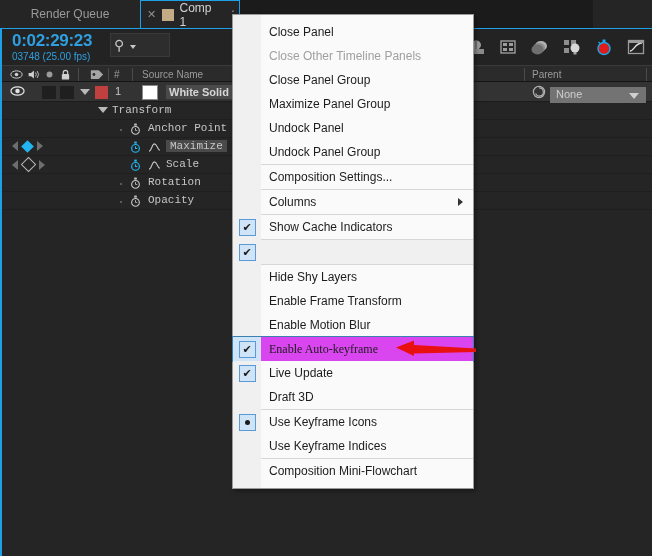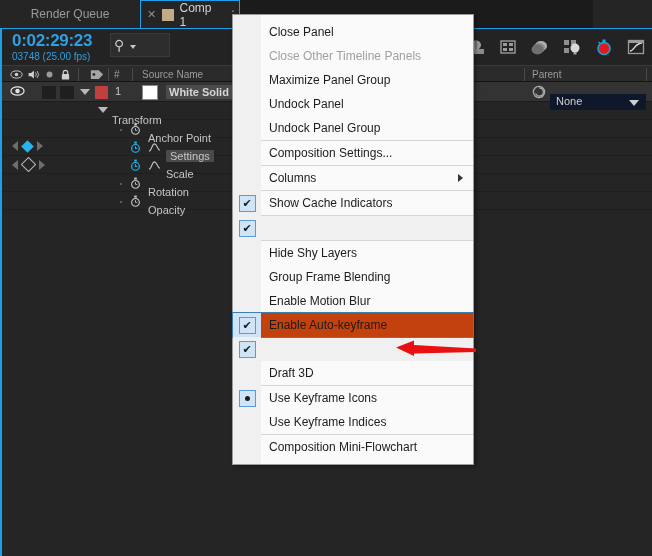--- a/index.html
+++ b/index.html
@@ -63,27 +63,27 @@
   
   .layerrow{position:absolute;left:0;top:53px;width:650px;height:20px;background:#333333;border-bottom:1px solid #1c1c1c;box-sizing:border-box;}
   .lr-eye{position:absolute;left:8px;top:3px;}
   .sw-dark{position:absolute;top:4px;width:14px;height:13px;background:#1f1f1f;}
   .tri-sm{position:absolute;top:7px;width:0;height:0;border-left:5px solid transparent;border-right:5px solid transparent;border-top:6px solid #b9b9b9;}
   .lbl-color{position:absolute;top:4px;width:13px;height:13px;background:#c04040;}
   .lr-num{position:absolute;font-size:11px;color:#c8c8c8;top:3px;}
   .lr-solidsw{position:absolute;top:3px;width:16px;height:15px;background:#ffffff;border:1px solid #8a8a8a;box-sizing:border-box;}
   .lr-name{position:absolute;top:3px;font-size:11px;font-weight:bold;color:#d6d6d6;background:#4a4a4a;padding:1px 4px 1px 3px;}
   .parent-pick{position:absolute;top:3px;left:530px;font-size:12px;color:#b0b0b0;}
-  .parent-none{position:absolute;top:12px;left:548px;width:96px;height:16px;background:#0f172a;}
+  .parent-none{position:absolute;top:5px;left:548px;width:96px;height:16px;background:#737373;}
   .parent-none span{position:absolute;left:6px;top:1px;font-size:11px;color:#cfcfcf;}
   .parent-caret{position:absolute;right:7px;top:6px;width:0;height:0;border-left:5px solid transparent;border-right:5px solid transparent;border-top:6px solid #cfcfcf;}
 
   
   .prow{position:absolute;left:0;width:650px;height:18px;border-bottom:1px solid #1f1f1f;box-sizing:border-box;font-size:11px;color:#c6c6c6;}
-  .prow .pname{position:absolute;top:12px;}
+  .prow .pname{position:absolute;top:2px;font-family:Liberation Mono, monospace;}
   .sel-name{background:#4a4a4a;padding:0 4px;}
   .stopwatch{position:absolute;top:3px;width:11px;height:12px;}
   .graphic{position:absolute;top:4px;width:13px;height:11px;}
   .kf-nav{position:absolute;top:3px;display:flex;align-items:center;gap:5px;}
   .kf-arrow-l{width:0;height:0;border-top:5px solid transparent;border-bottom:5px solid transparent;border-right:6px solid #6e6e6e;}
   .kf-arrow-r{width:0;height:0;border-top:5px solid transparent;border-bottom:5px solid transparent;border-left:6px solid #6e6e6e;}
   .kf-diamond{width:9px;height:9px;transform:rotate(45deg);}
   .kf-filled{background:#22b5f0;}
   .kf-hollow{background:transparent;border:1px solid #b9b9b9;}
   .tri-open{position:absolute;top:5px;width:0;height:0;border-left:5px solid transparent;border-right:5px solid transparent;border-top:6px solid #b9b9b9;}
@@ -101,21 +101,21 @@
   }
   .mi{
     position:relative;height:24px;display:flex;align-items:center;
     box-sizing:border-box;
   }
   .mi .gutter{width:28px;height:100%;flex:0 0 28px;display:flex;align-items:center;justify-content:center;background:#f0f0f0;}
   .mi .mlabel{flex:1;padding-left:8px;background:#fafafa;height:100%;display:flex;align-items:center;}
   .mi.disabled .mlabel{color:#a0a0a0;}
   .mi.highlight{outline:1px solid #3c7fb1;}
   .mi.highlight .gutter{background:#cfe4f7;}
-  .mi.highlight .mlabel{background:#c2410c;}
+  .mi.highlight .mlabel{background:#d946ef;font-family:Liberation Serif, serif;}
   .chk{width:17px;height:17px;background:#cfe4f7;border:1px solid #5b9bd5;box-sizing:border-box;display:flex;align-items:center;justify-content:center;color:#1c1c1c;font-size:11px;line-height:1;}
   .radio{width:17px;height:17px;background:#cfe4f7;border:1px solid #5b9bd5;box-sizing:border-box;display:flex;align-items:center;justify-content:center;}
   .radio i{width:5px;height:5px;border-radius:50%;background:#1c1c1c;display:block;}
   .submenu-arrow{position:absolute;right:10px;width:0;height:0;border-top:4px solid transparent;border-bottom:4px solid transparent;border-left:5px solid #333;}
   .msep{height:1px;display:flex;}
   .msep .gutter{width:28px;flex:0 0 28px;background:#f0f0f0;}
   .msep .line{flex:1;background:#d6d6d6;}
   .menu-pad{height:5px;display:flex;}
   .menu-pad .gutter{width:28px;flex:0 0 28px;background:#f0f0f0;}
   .menu-pad .fill{flex:1;background:#fafafa;}
@@ -264,21 +264,21 @@
         <div class="kf-arrow-r"></div>
       </div>
       <svg class="stopwatch" style="left:128px" viewBox="0 0 12 13">
         <circle cx="6" cy="8" r="4.2" fill="none" stroke="#22b5f0" stroke-width="1.3"></circle>
         <rect x="4.6" y="0.6" width="2.8" height="2.2" fill="#22b5f0"></rect>
         <path d="M6 5.6 V8 H8" stroke="#22b5f0" stroke-width="1.1"></path>
       </svg>
       <svg class="graphic" style="left:146px" viewBox="0 0 14 12">
         <path d="M1 10 C4 10 4 2 7 2 C10 2 10 9 13 9" stroke="#c6c6c6" stroke-width="1.2" fill="none"></path>
       </svg>
-      <div class="pname sel-name" style="left:164px">Settings</div>
+      <div class="pname sel-name" style="left:164px">Maximize</div>
     </div>
 
     <div class="prow" style="top:127px">
       <div class="kf-nav" style="left:10px">
         <div class="kf-arrow-l"></div>
         <div class="kf-diamond kf-hollow"></div>
         <div class="kf-arrow-r"></div>
       </div>
       <svg class="stopwatch" style="left:128px" viewBox="0 0 12 13">
         <circle cx="6" cy="8" r="4.2" fill="none" stroke="#22b5f0" stroke-width="1.3"></circle>
@@ -326,20 +326,26 @@
       </div>
       <div class="mi disabled">
         <div class="gutter"></div>
         <div class="mlabel">
           <span>Close Other Timeline Panels</span>
         </div>
       </div>
       <div class="mi">
         <div class="gutter"></div>
         <div class="mlabel">
+          <span>Close Panel Group</span>
+        </div>
+      </div>
+      <div class="mi">
+        <div class="gutter"></div>
+        <div class="mlabel">
           <span>Maximize Panel Group</span>
         </div>
       </div>
       <div class="mi">
         <div class="gutter"></div>
         <div class="mlabel">
           <span>Undock Panel</span>
         </div>
       </div>
       <div class="mi">
@@ -396,40 +402,43 @@
       </div>
       <div class="mi">
         <div class="gutter"></div>
         <div class="mlabel">
           <span>Hide Shy Layers</span>
         </div>
       </div>
       <div class="mi">
         <div class="gutter"></div>
         <div class="mlabel">
-          <span>Group Frame Blending</span>
+          <span>Enable Frame Transform</span>
         </div>
       </div>
       <div class="mi">
         <div class="gutter"></div>
         <div class="mlabel">
           <span>Enable Motion Blur</span>
         </div>
       </div>
       <div class="mi highlight">
         <div class="gutter">
           <span class="chk">✔</span>
         </div>
         <div class="mlabel">
           <span>Enable Auto-keyframe</span>
         </div>
       </div>
       <div class="mi">
         <div class="gutter">
           <span class="chk">✔</span>
+        </div>
+        <div class="mlabel">
+          <span>Live Update</span>
         </div>
       </div>
       <div class="mi">
         <div class="gutter"></div>
         <div class="mlabel">
           <span>Draft 3D</span>
         </div>
       </div>
       <div class="msep">
         <div class="gutter"></div>

